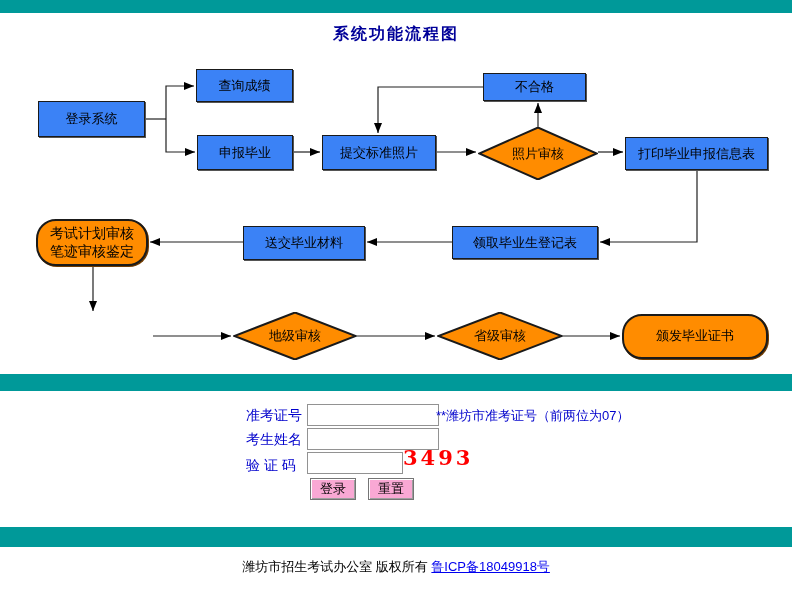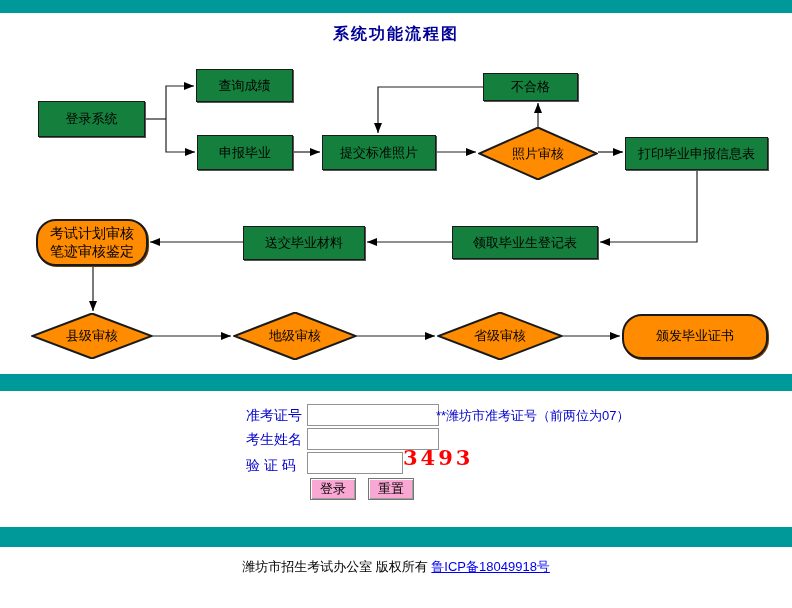--- a/index.html
+++ b/index.html
@@ -12,21 +12,21 @@
   #footbar{top:527px;height:20px;}
 
   #page-title{position:absolute;top:24px;left:0;width:792px;text-align:center;
     font-size:16px;font-weight:bold;color:#000099;letter-spacing:2px;}
 
   
   #flow{position:absolute;left:0;top:0;width:792px;height:374px;}
   #connectors{position:absolute;left:0;top:0;width:792px;height:374px;}
   .node{position:absolute;display:flex;align-items:center;justify-content:center;
     font-size:13px;color:#000;text-align:center;box-sizing:border-box;z-index:2;}
-  .proc{background:#15803d;border:1px solid #1a1a1a;box-shadow:1px 1px 0 #555;}
+  .proc{background:#3b82f6;border:1px solid #1a1a1a;box-shadow:1px 1px 0 #555;}
   .orange-round{background:#FF8C00;border:2px solid #1a1a1a;border-radius:20px;
     flex-direction:column;line-height:1.25;box-shadow:1px 1px 0 #713c00;}
   .diamond{background:transparent;}
   .diamond svg{position:absolute;left:0;top:0;width:100%;height:100%;}
   .diamond .lbl{position:relative;z-index:1;}
 
   
   .form-label{position:absolute;font-size:14px;color:#0000CC;z-index:3;}
   .form-input{position:absolute;height:20px;border:1px solid #929292;background:#fff;
     font-size:13px;padding:0 3px;box-sizing:content-box;z-index:3;}
@@ -80,46 +80,40 @@
     </svg>
 
     <div class="node proc" style="left:38px;top:101px;width:107px;height:36px;">登录系统</div>
 
     <div class="node proc" style="left:196px;top:69px;width:97px;height:33px;">查询成绩</div>
 
     <div class="node proc" style="left:197px;top:135px;width:96px;height:35px;">申报毕业</div>
 
     <div class="node proc" style="left:322px;top:135px;width:114px;height:35px;">提交标准照片</div>
 
-    <div class="node proc" style="left:483px;top:73px;width:95px;height:28px;">不合格</div>
+    <div class="node proc" style="left:483px;top:73px;width:103px;height:28px;">不合格</div>
 
     <div class="node diamond" style="left:478px;top:127px;width:120px;height:53px;align-items:center;">
       <svg viewBox="0 0 100 100" preserveAspectRatio="none">
         <polygon points="50,1 99,50 50,99 1,50" fill="#FF8C00" stroke="#1a1a1a" stroke-width="2" vector-effect="non-scaling-stroke"></polygon>
       </svg>
       <span class="lbl">照片审核</span>
     </div>
 
     <div class="node proc" style="left:625px;top:137px;width:143px;height:33px;">打印毕业申报信息表</div>
 
     <div class="node proc" style="left:452px;top:226px;width:146px;height:33px;">领取毕业生登记表</div>
 
     <div class="node proc" style="left:243px;top:226px;width:122px;height:34px;">送交毕业材料</div>
 
     <div class="node orange-round" style="left:36px;top:219px;width:112px;height:47px;font-size:14px;">
       <div>考试计划审核</div>
       <div>笔迹审核鉴定</div>
     </div>
 
-    <div class="node diamond" style="left:31px;top:313px;width:122px;height:46px;">
-      <svg viewBox="0 0 100 100" preserveAspectRatio="none">
-        <polygon points="50,1 99,50 50,99 1,50" fill="#FF8C00" stroke="#1a1a1a" stroke-width="2" vector-effect="non-scaling-stroke"></polygon>
-      </svg>
-      <span class="lbl">县级审核</span>
-    </div>
 
     <div class="node diamond" style="left:233px;top:312px;width:124px;height:48px;">
       <svg viewBox="0 0 100 100" preserveAspectRatio="none">
         <polygon points="50,1 99,50 50,99 1,50" fill="#FF8C00" stroke="#1a1a1a" stroke-width="2" vector-effect="non-scaling-stroke"></polygon>
       </svg>
       <span class="lbl">地级审核</span>
     </div>
 
     <div class="node diamond" style="left:437px;top:312px;width:126px;height:48px;">
       <svg viewBox="0 0 100 100" preserveAspectRatio="none">

